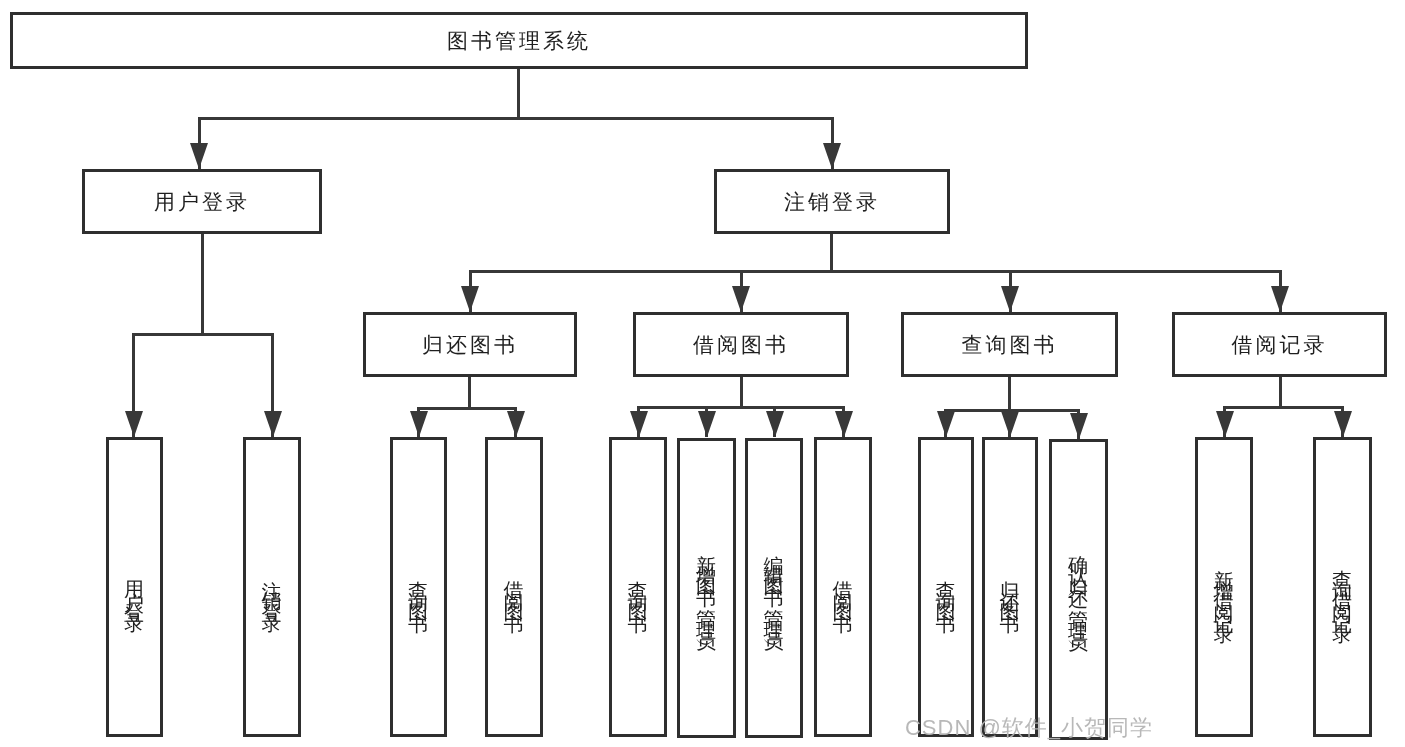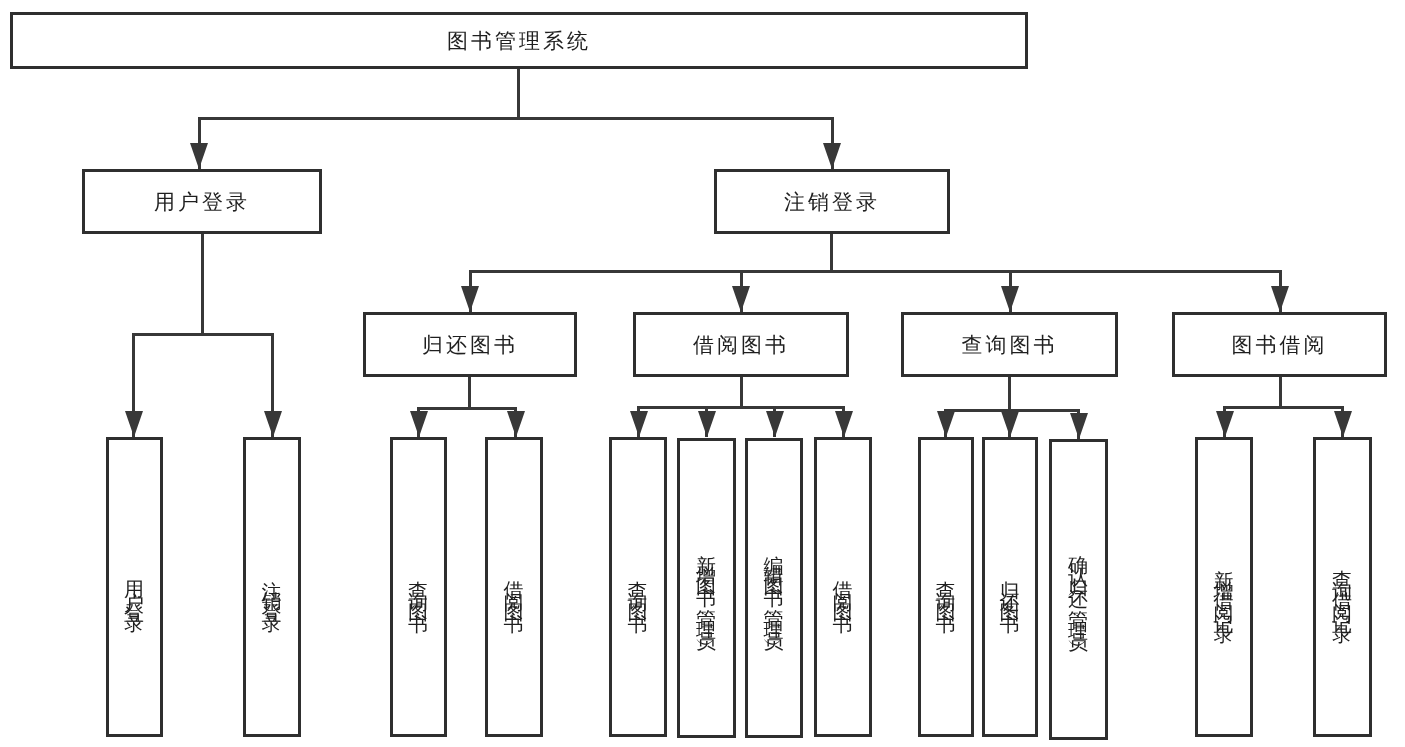--- a/index.html
+++ b/index.html
@@ -76,21 +76,21 @@
   <div class="box box-h" style="left:363px;top:312px;width:214px;height:65px;">
     <span>归还图书</span>
   </div>
   <div class="box box-h" style="left:633px;top:312px;width:216px;height:65px;">
     <span>借阅图书</span>
   </div>
   <div class="box box-h" style="left:901px;top:312px;width:217px;height:65px;">
     <span>查询图书</span>
   </div>
   <div class="box box-h" style="left:1172px;top:312px;width:215px;height:65px;">
-    <span>图书借阅</span>
+    <span>借阅记录</span>
   </div>
 
   <div class="vline" style="left:468px;top:377px;height:32px;"></div>
   <div class="hline" style="left:417px;top:407px;width:100px;"></div>
   <div class="vline" style="left:417px;top:407px;height:30px;"></div>
   <div class="arrow" style="left:410px;top:411px;"></div>
   <div class="vline" style="left:514px;top:407px;height:30px;"></div>
   <div class="arrow" style="left:507px;top:411px;"></div>
 
   <div class="vline" style="left:740px;top:377px;height:31px;"></div>
@@ -157,14 +157,15 @@
     <span class="vtext">确认归还（管理员）</span>
   </div>
 
   <div class="box box-v" style="left:1195px;top:437px;width:58px;height:300px;">
     <span class="vtext">新增借阅记录</span>
   </div>
   <div class="box box-v" style="left:1313px;top:437px;width:59px;height:300px;">
     <span class="vtext">查询借阅记录</span>
   </div>
 
+  <div class="watermark">CSDN @软件_小贺同学</div>
 
 </div>
 
 </body></html>

